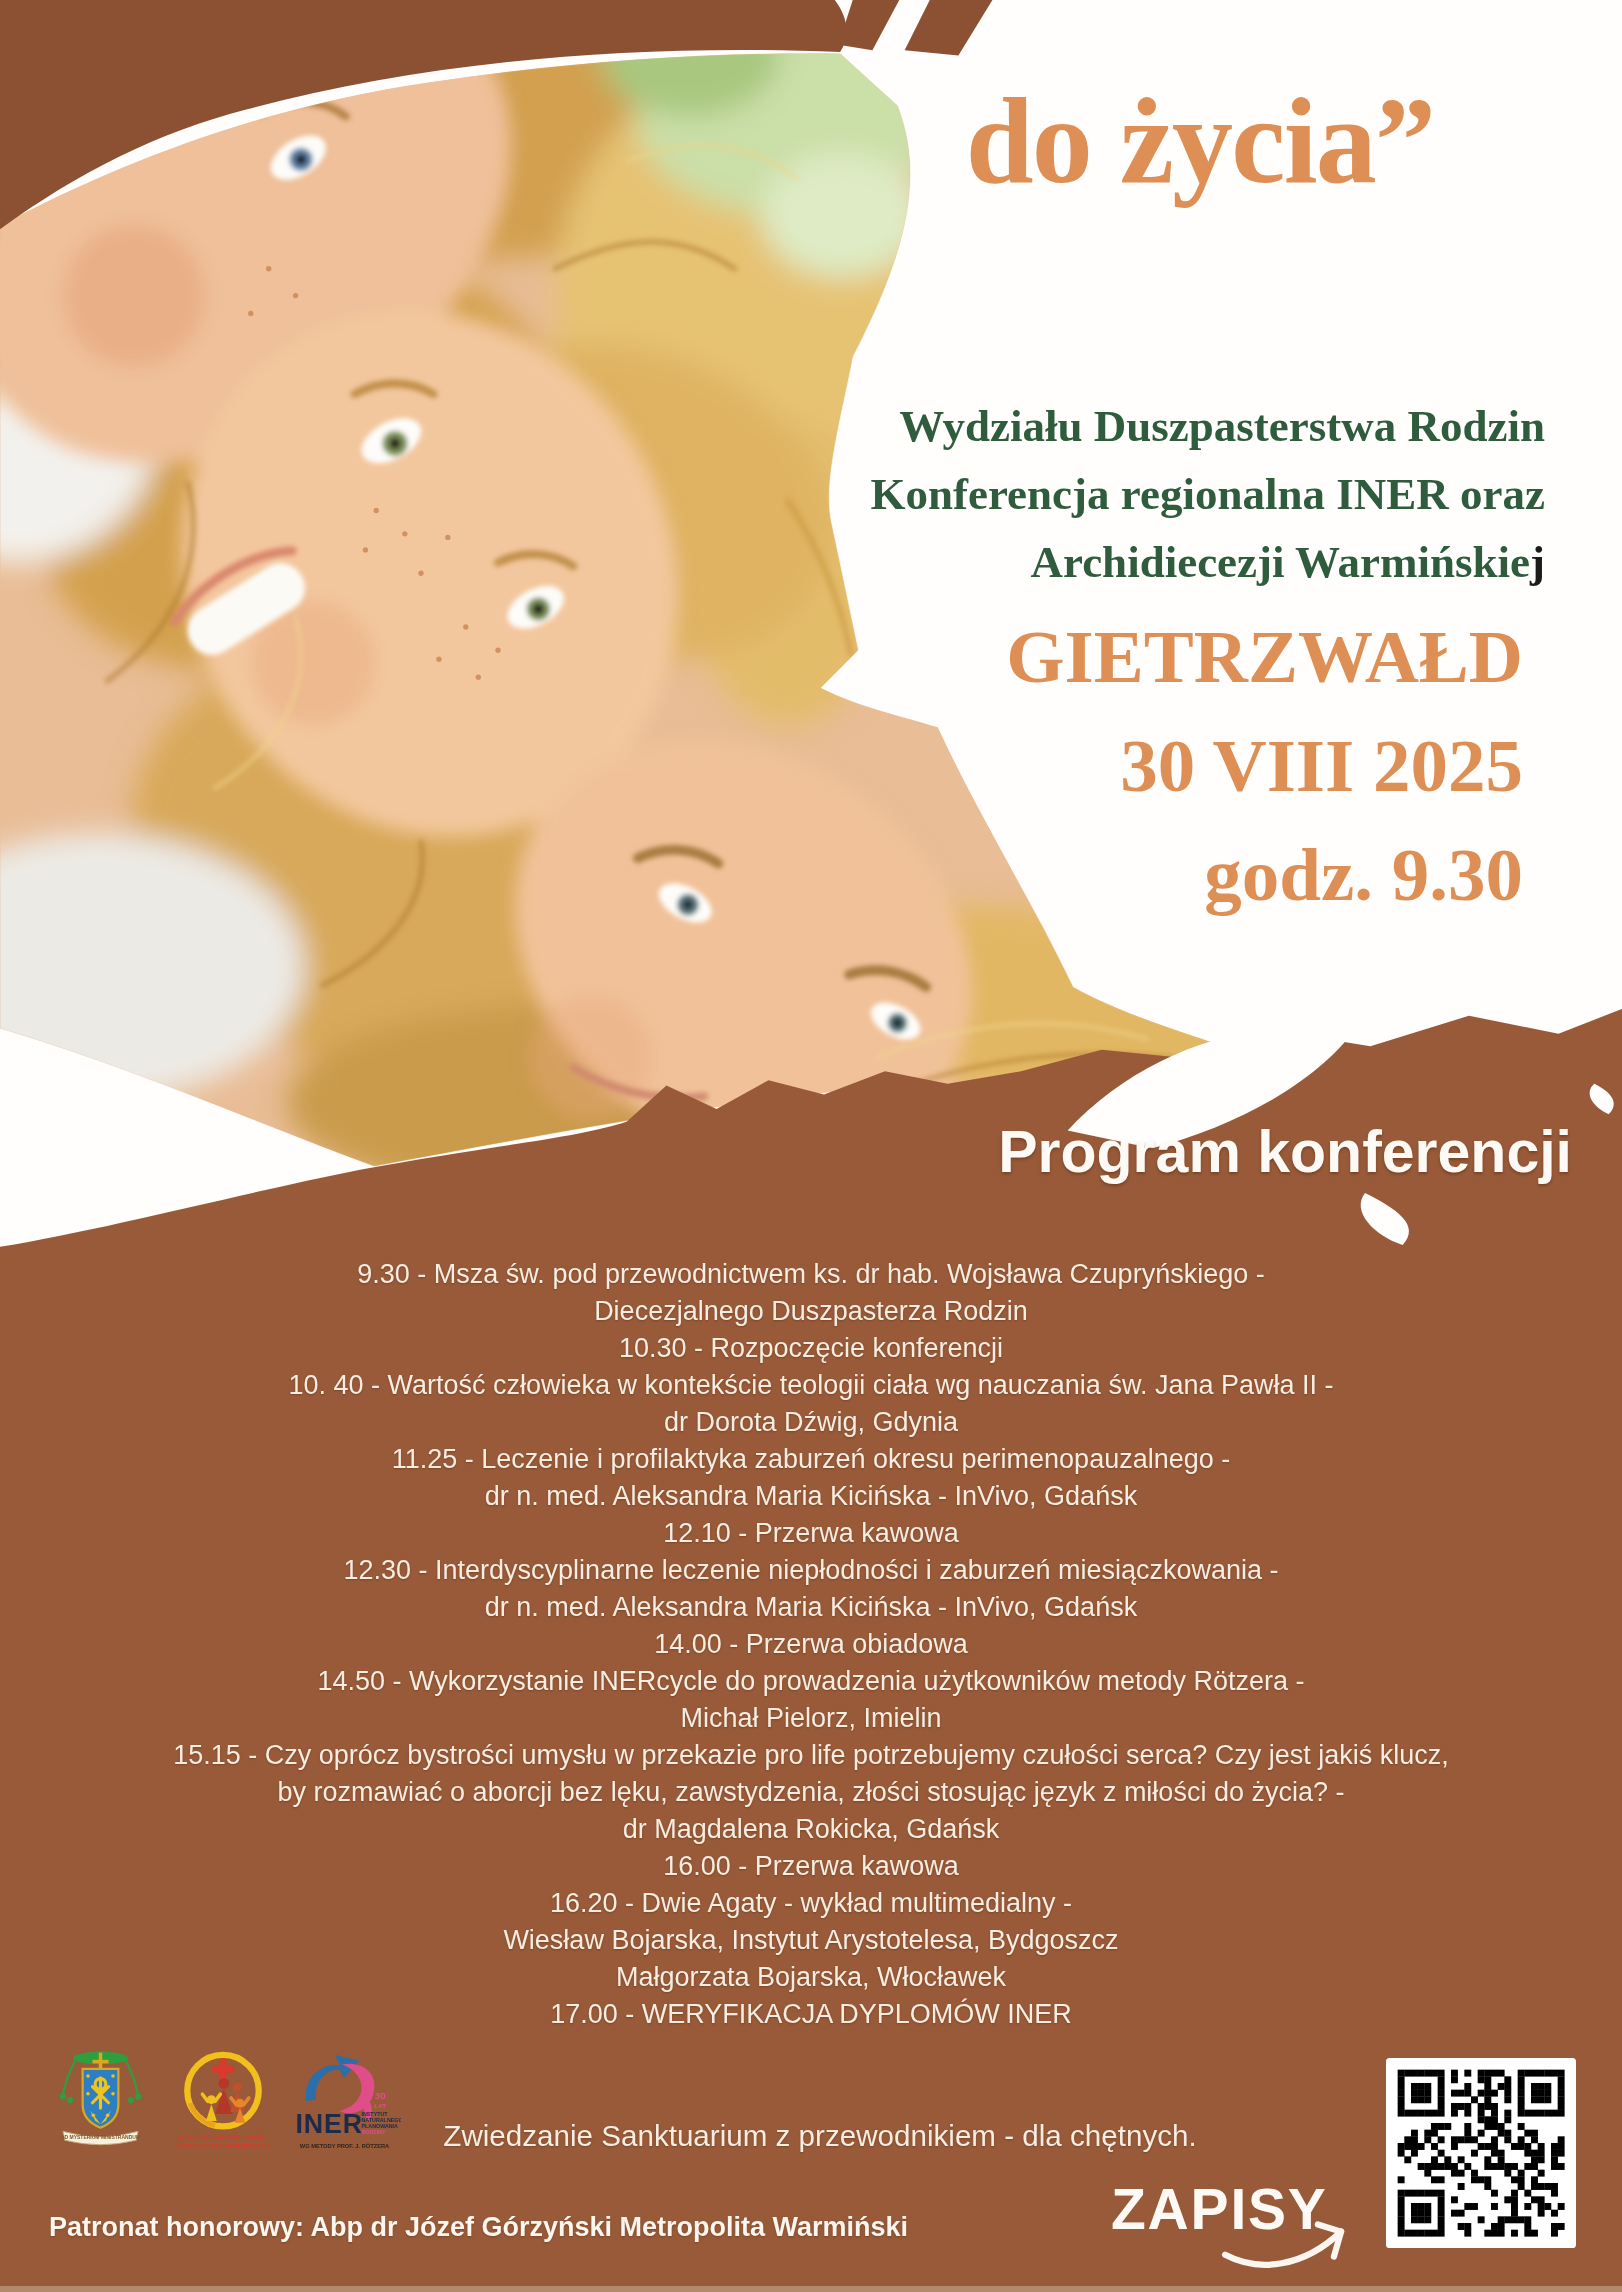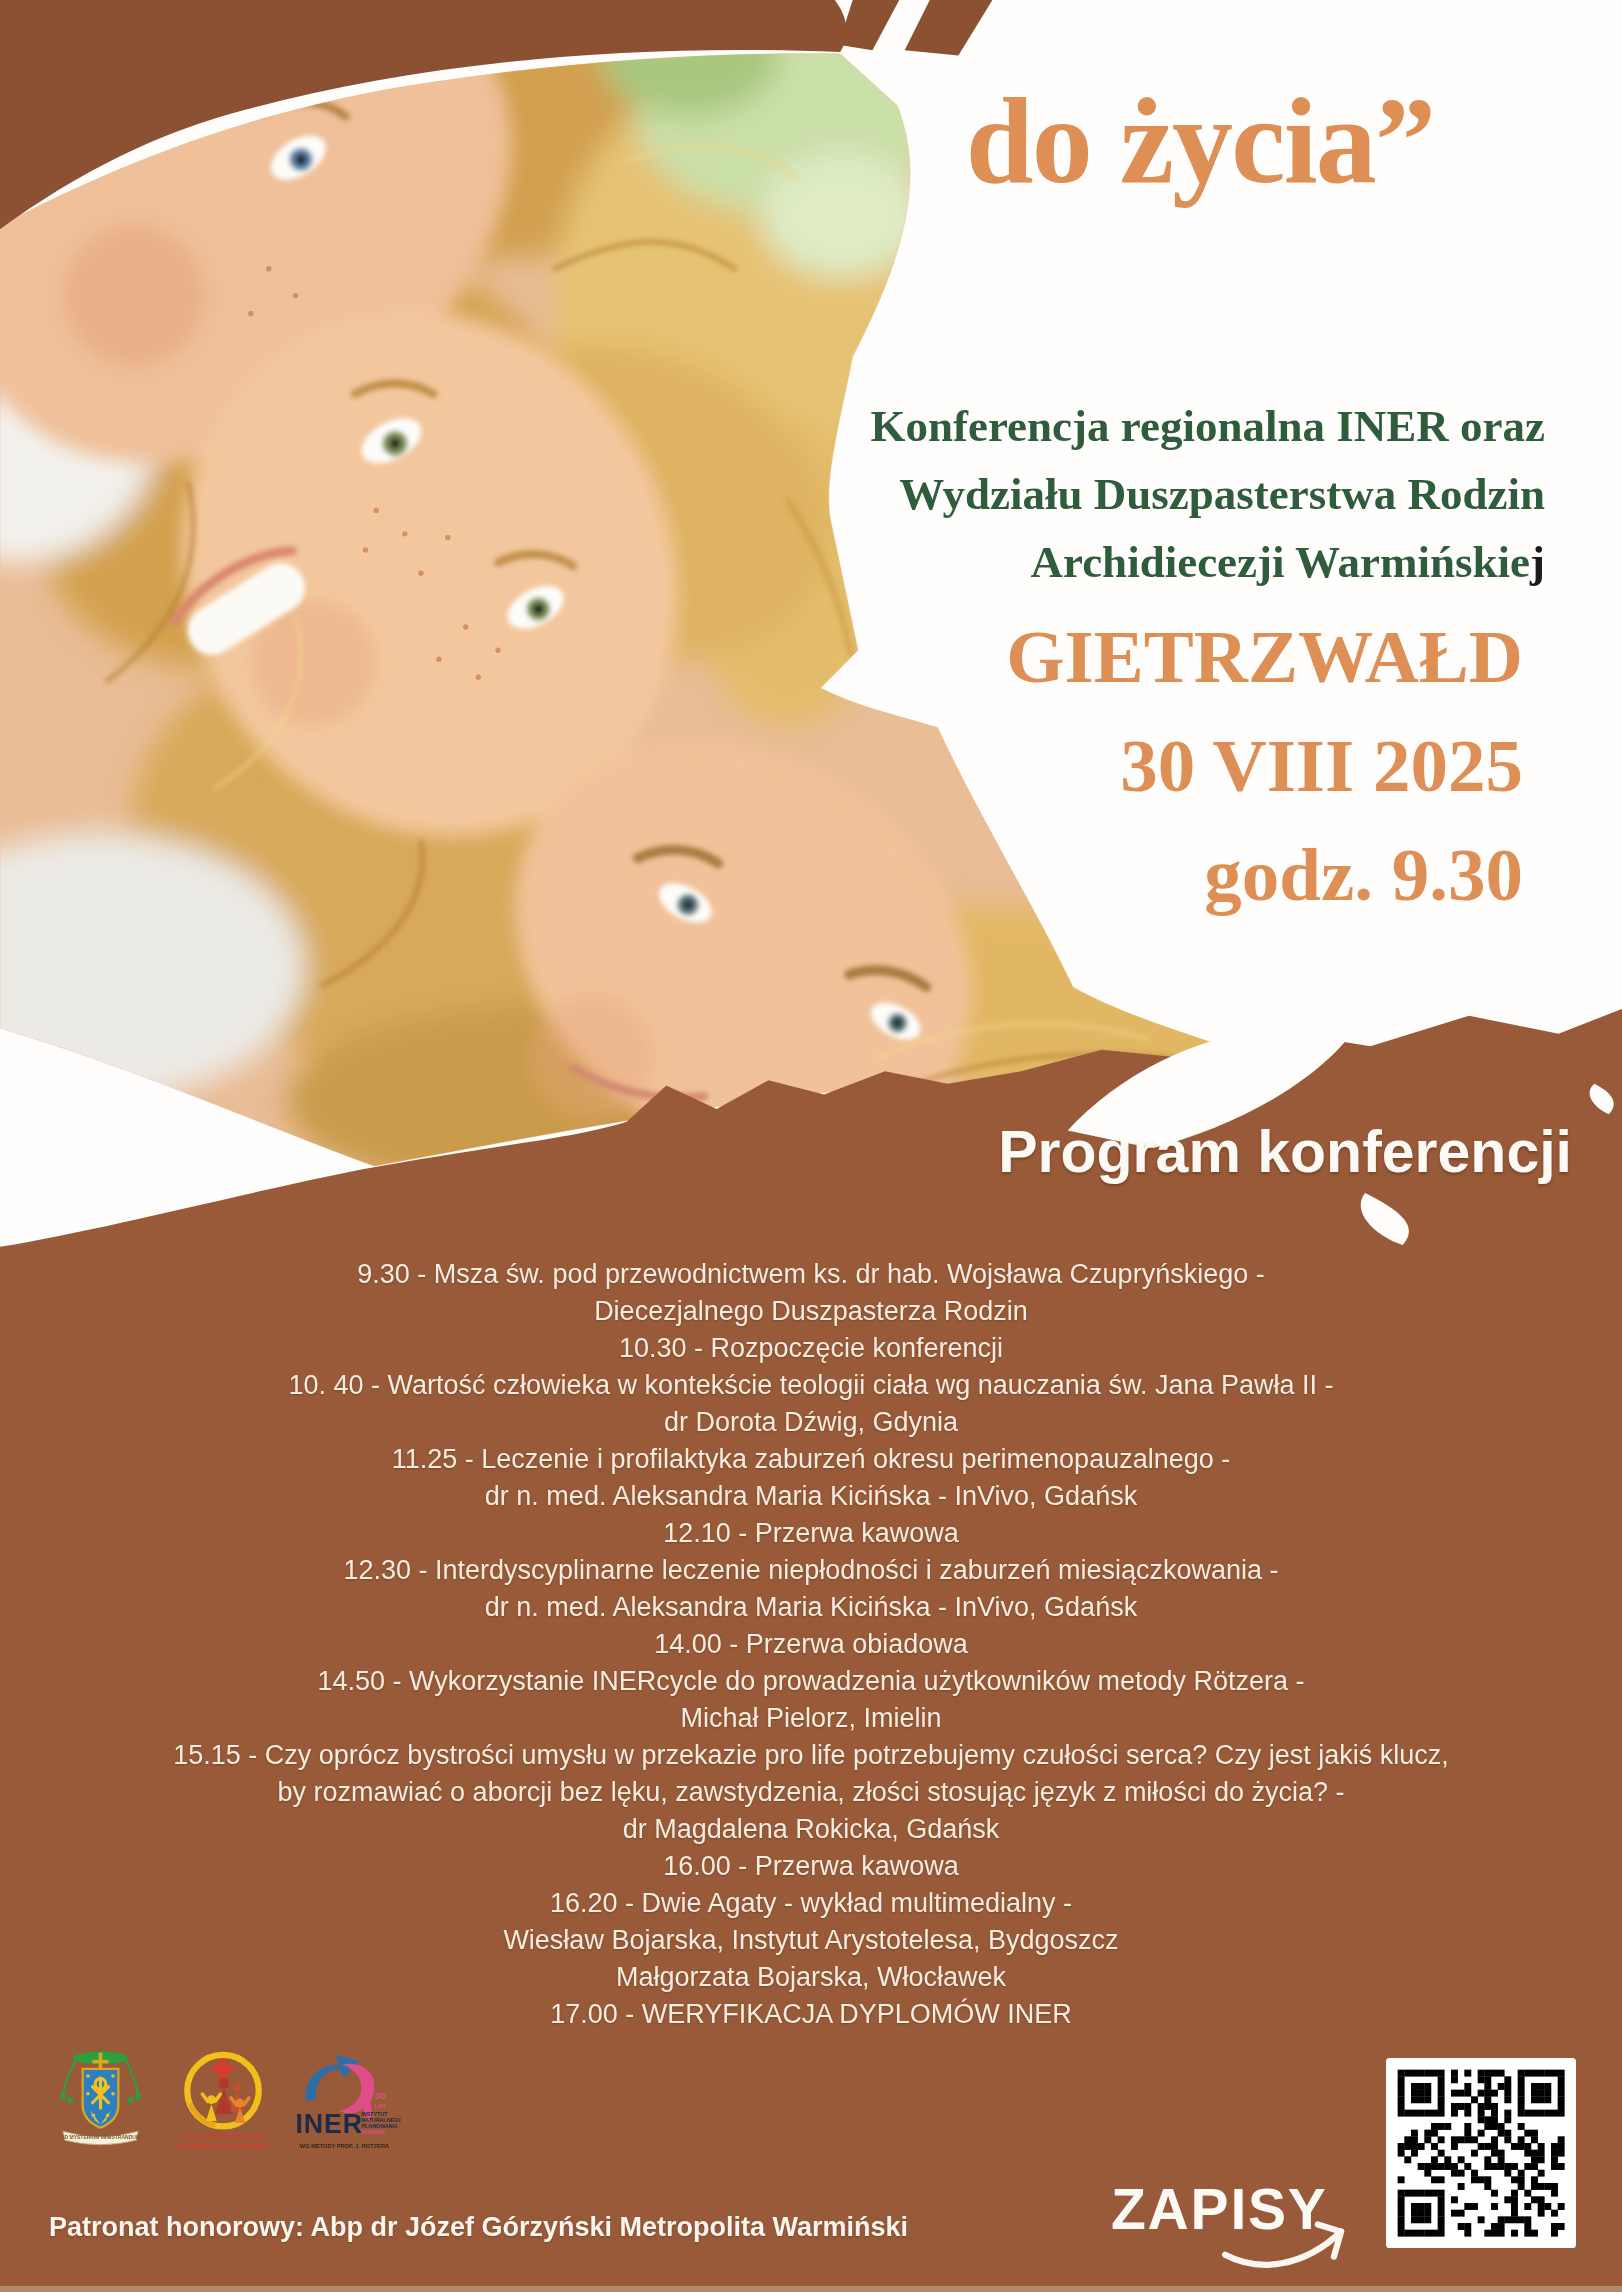--- a/index.html
+++ b/index.html
@@ -191,22 +191,22 @@
       <path d="M 1524,1332 C 1560,1350 1586,1368 1566,1390 C 1534,1380 1508,1352 1524,1332 Z"></path>
       <path d="M 1780,1210 C 1800,1220 1808,1232 1796,1244 C 1778,1236 1768,1220 1780,1210 Z"></path>
     </g>
   </svg>
 
   <div class="abs title">
     <div>do życia”</div>
   </div>
 
   <div class="abs subtitle">
+    <div>Wydziału Duszpasterstwa Rodzin</div>
     <div>Konferencja regionalna INER oraz</div>
-    <div>Wydziału Duszpasterstwa Rodzin</div>
     <div><span>Archidiecezji Warmińskie</span><span class="blackletter">j</span></div>
   </div>
 
   <div class="abs when">
     <div>GIETRZWAŁD</div>
     <div>30 VIII 2025</div>
     <div>godz. 9.30</div>
   </div>
 
   <div class="abs prog-head">Program konferencji</div>
@@ -226,20 +226,21 @@
       <div><span>Michał Pielorz, Imielin</span></div>
       <div><span>15.15 - Czy oprócz bystrości umysłu w przekazie pro life potrzebujemy czułości serca? Czy jest jakiś klucz,</span></div>
       <div><span>by rozmawiać o aborcji bez lęku, zawstydzenia, złości stosując język z miłości do życia? -</span></div>
       <div><span>dr Magdalena Rokicka, Gdańsk</span></div>
       <div><span>16.00 - Przerwa kawowa</span></div>
       <div><span>16.20 - Dwie Agaty - wykład multimedialny -</span></div>
       <div><span>Wiesław Bojarska, Instytut Arystotelesa, Bydgoszcz</span></div>
       <div><span>Małgorzata Bojarska, Włocławek</span></div>
       <div><span>17.00 - WERYFIKACJA DYPLOMÓW INER</span></div>
     </div>
+  <div class="abs note">Zwiedzanie Sanktuarium z przewodnikiem - dla chętnych.</div>
 
   <svg class="abs" style="left:54px;top:2042px;" width="93" height="109" viewBox="0 0 104 122">
     <path d="M 50,18 Q 52,6 54,18" stroke="#2f9e3f" stroke-width="3" fill="none"></path>
     <ellipse cx="52" cy="18" rx="31" ry="7" fill="#2f9e3f"></ellipse>
     <path d="M 36,16 Q 52,4 68,16 Z" fill="#2f9e3f"></path>
     <path d="M 24,20 C 16,36 12,48 10,58 M 80,20 C 88,36 92,48 94,58" stroke="#2f9e3f" stroke-width="2.5" fill="none"></path>
     <circle cx="10" cy="61" r="3.5" fill="#2f9e3f"></circle>
       <circle cx="18" cy="65" r="3.5" fill="#2f9e3f"></circle>
     <circle cx="94" cy="61" r="3.5" fill="#2f9e3f"></circle>
       <circle cx="86" cy="65" r="3.5" fill="#2f9e3f"></circle>

